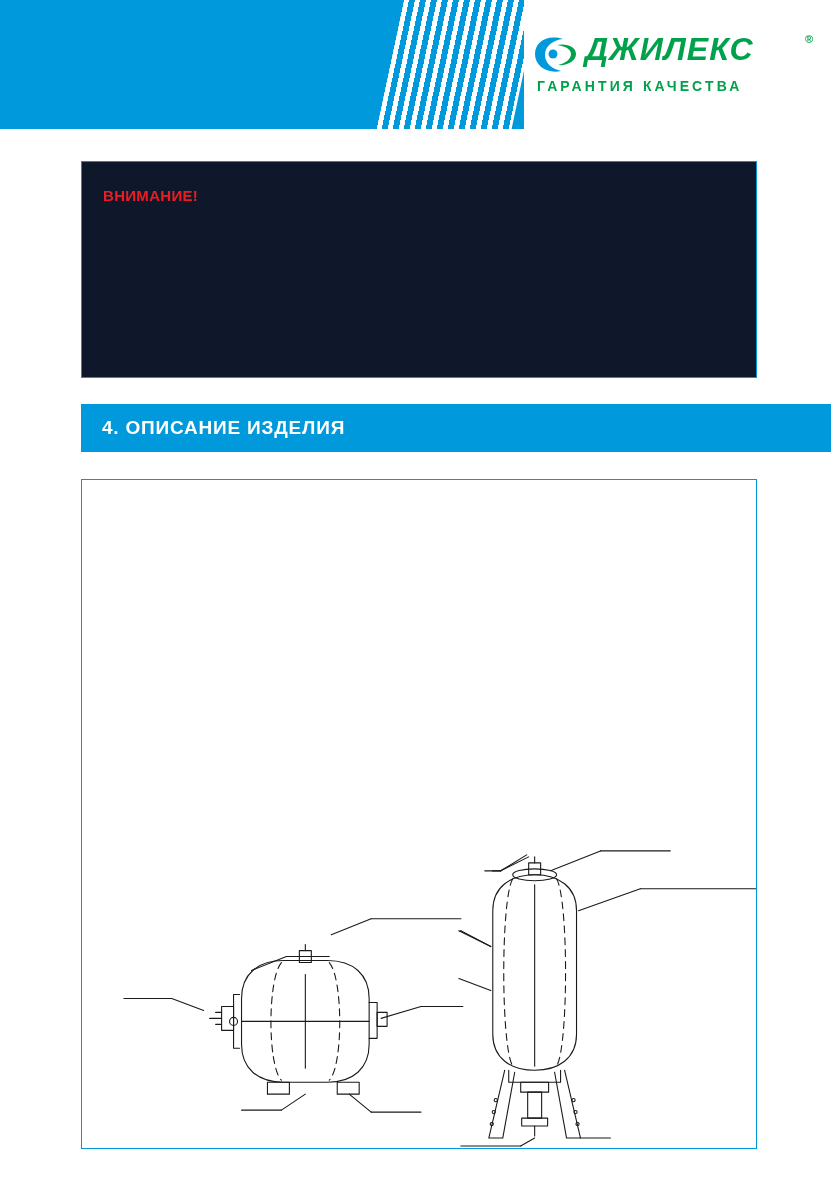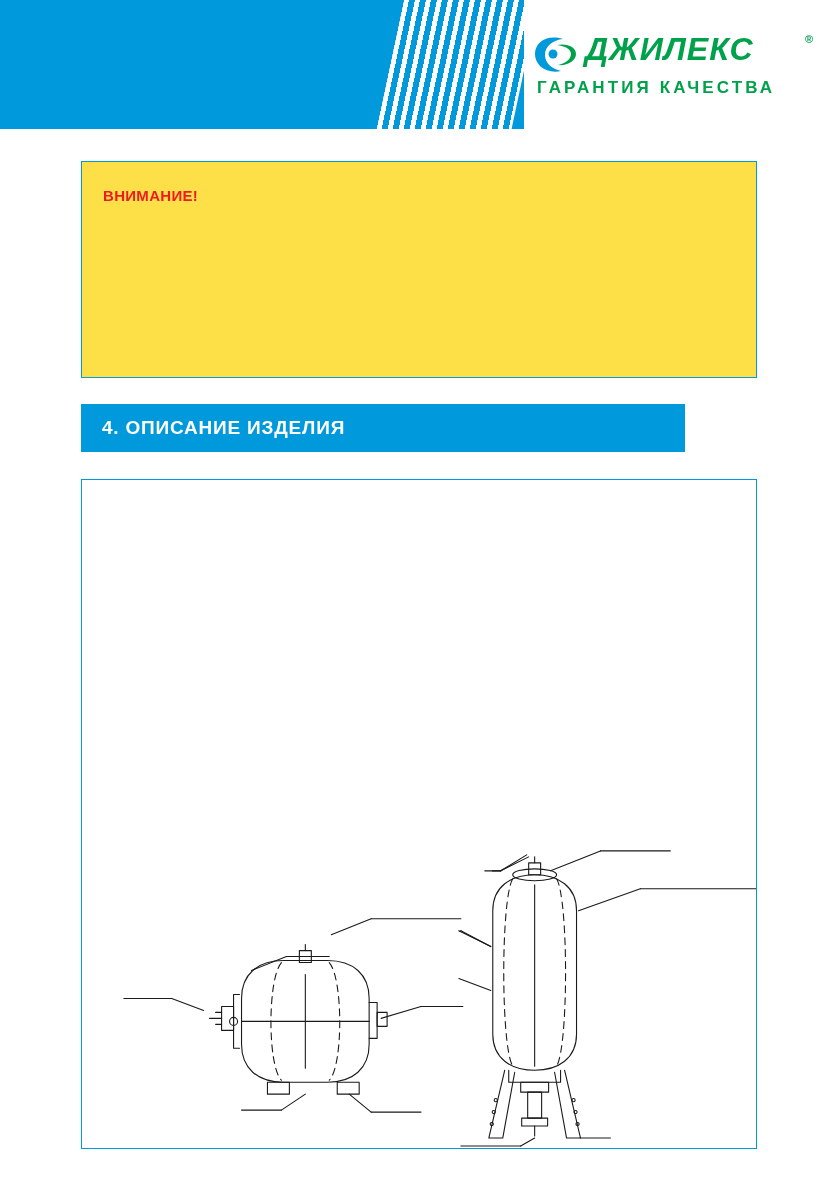--- a/index.html
+++ b/index.html
@@ -91,37 +91,37 @@
     left: 272px;
     top: 0px;
     font-size: 11px;
     color: #00a14b;
     font-weight: bold;
   }
   .logo-sub {
     position: absolute;
     left: 4px;
     top: 45px;
-    font-size: 17px;
+    font-size: 14px;
     font-weight: bold;
     color: #00a14b;
     letter-spacing: 3.1px;
     white-space: nowrap;
   }
 
   
   .warning-box {
     position: absolute;
     left: 81px;
     top: 161px;
     width: 676px;
     height: 217px;
     border: 1px solid #0099db;
     box-sizing: border-box;
-    background: #fde047;
+    background: #0f172a;
   }
   .warning-title {
     position: absolute;
     left: 21px;
     top: 25px;
     color: #ed1c24;
     font-size: 15px;
     font-weight: bold;
     letter-spacing: 0.3px;
   }
@@ -134,21 +134,21 @@
     font-size: 13px;
     line-height: 1.55;
     white-space: pre-line;
   }
 
   
   .section-bar {
     position: absolute;
     left: 81px;
     top: 404px;
-    width: 604px;
+    width: 750px;
     height: 48px;
     background: #0099db;
   }
   .section-bar-title {
     position: absolute;
     left: 21px;
     top: 13px;
     color: #ffffff;
     font-size: 19px;
     font-weight: bold;

